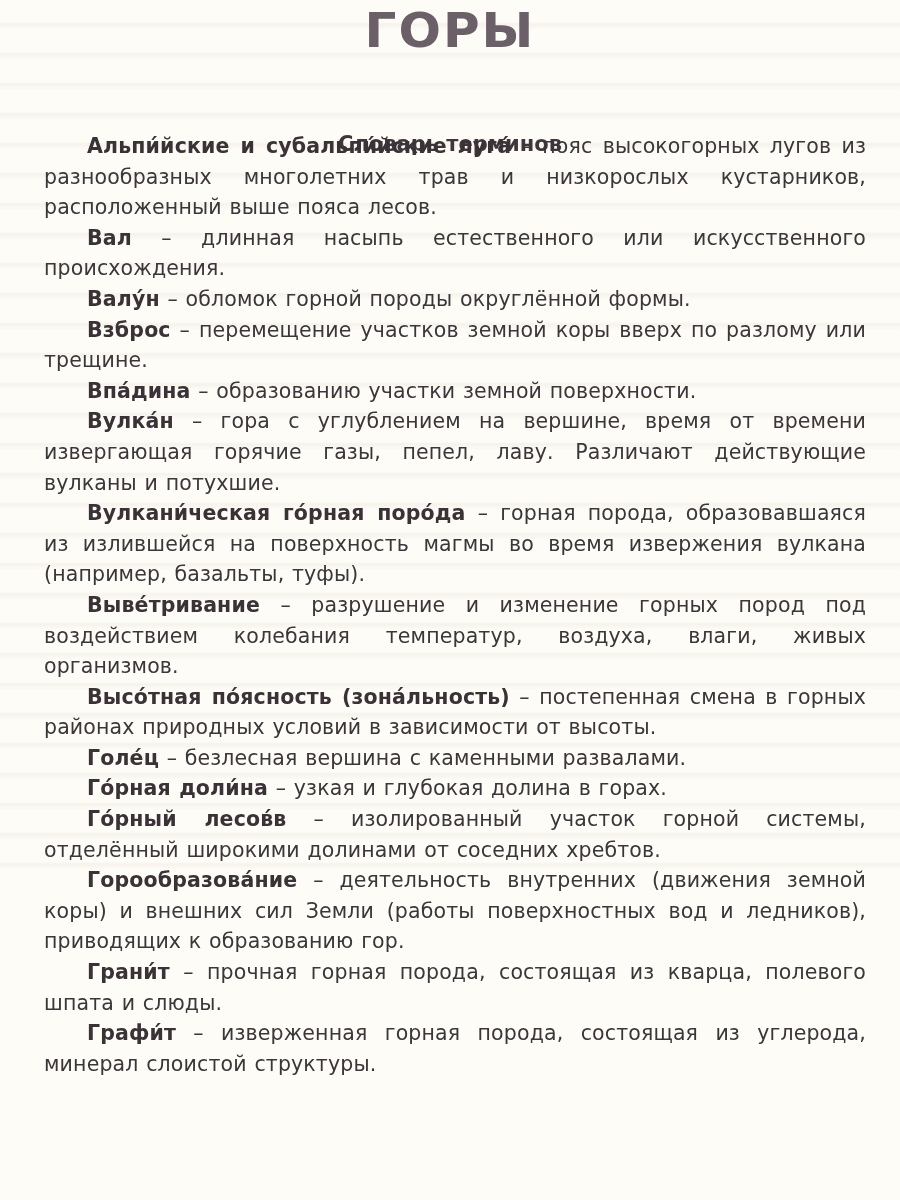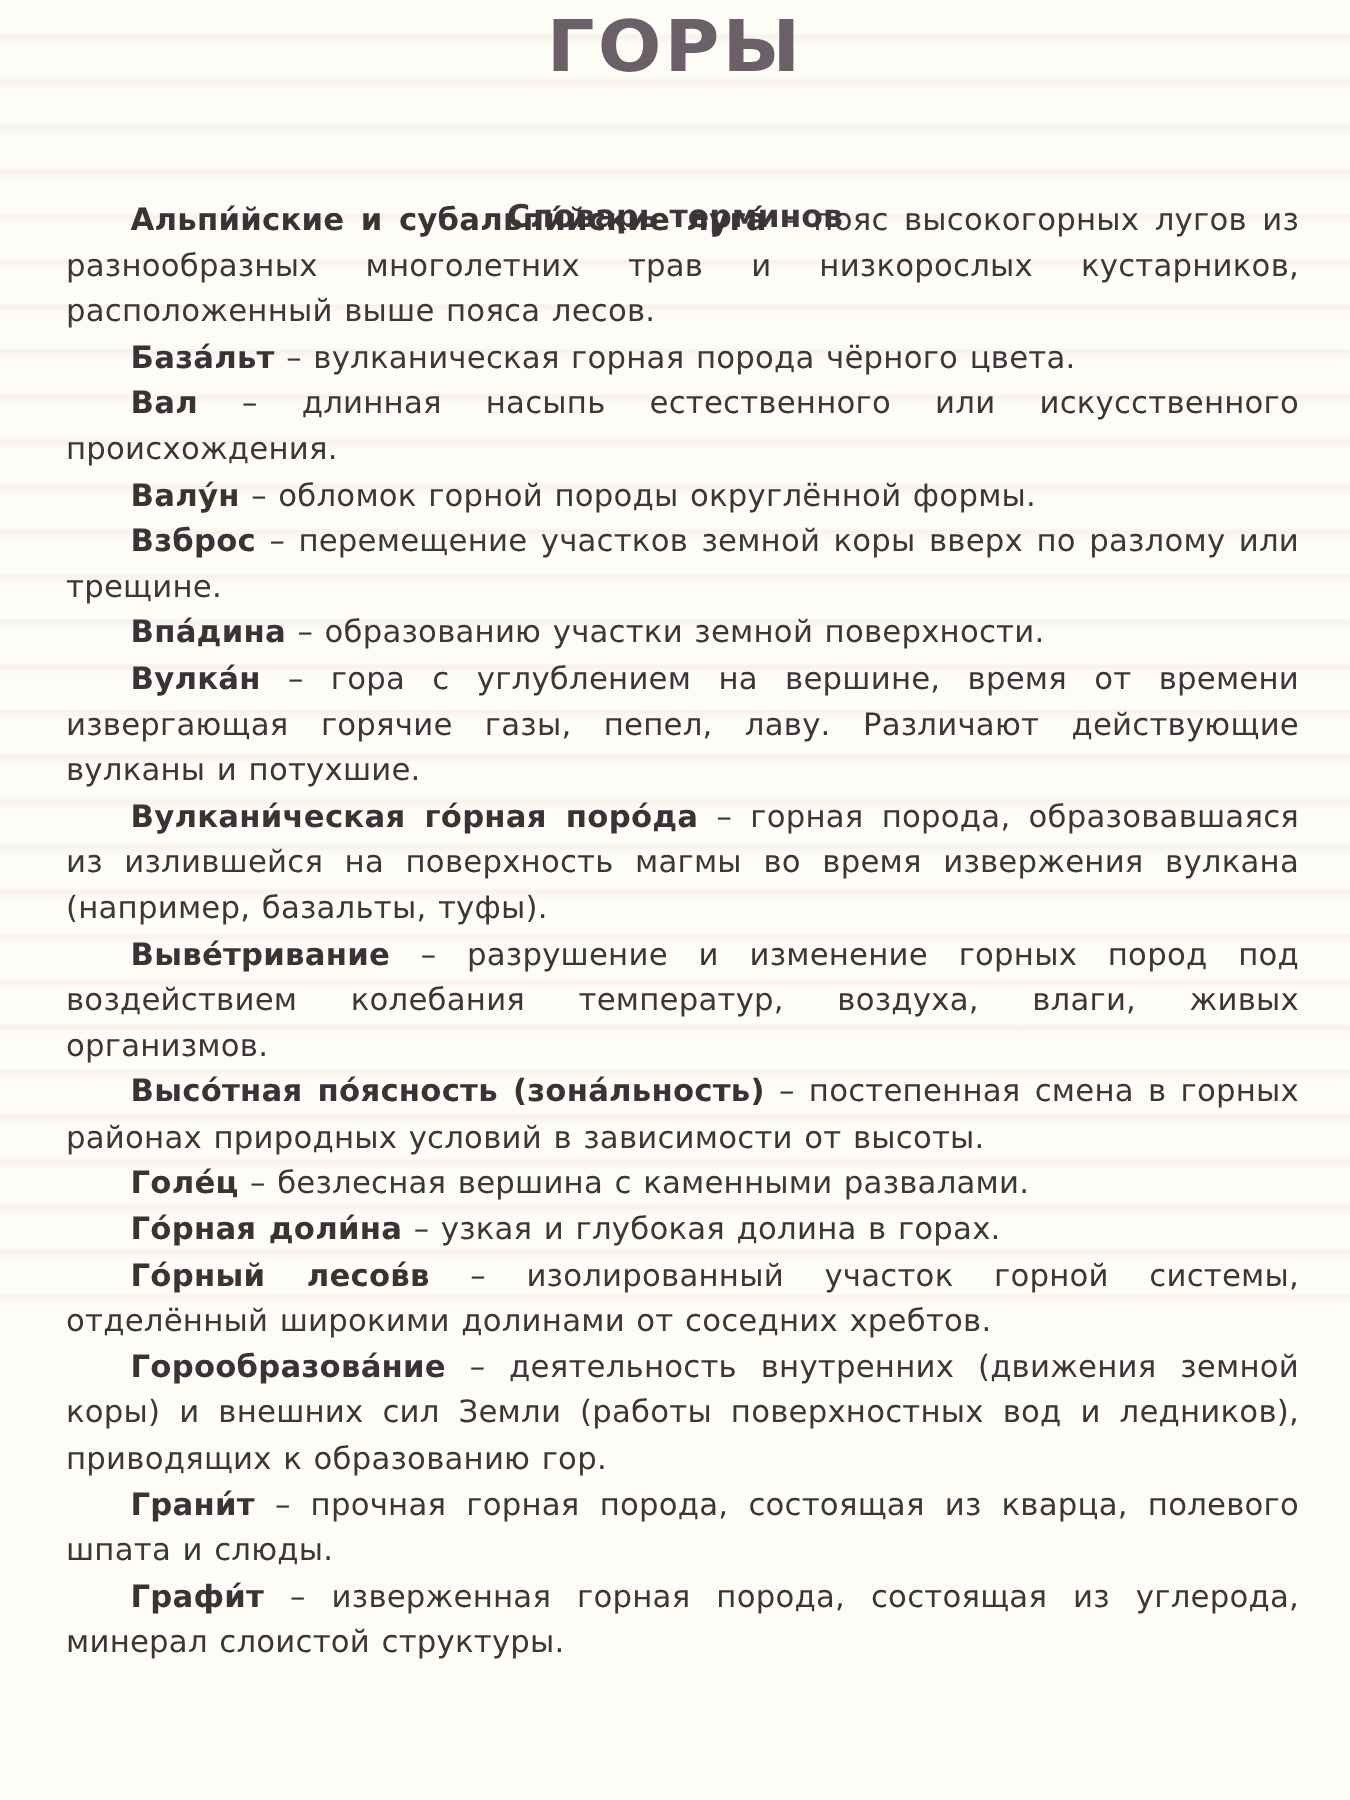--- a/index.html
+++ b/index.html
@@ -80,21 +80,20 @@
 <body>
 
 <div class="page">
   <div class="ghost"></div>
 
   <div class="chapter-title">ГОРЫ</div>
   <div class="section-title">Словарь терминов</div>
 
   <div class="glossary">
     <p class="entry"><span class="term">Альпи́йские и субальпи́йские луга́</span><span> – </span><span>пояс высокогорных лугов из разнообразных многолетних трав и низкорослых кустарников, расположенный выше пояса лесов.</span></p>
-    <p class="entry"><span class="term">База́льт</span><span> – </span><span>вулканическая горная порода чёрного цвета.</span></p>
     <p class="entry"><span class="term">Вал</span><span> – </span><span>длинная насыпь естественного или искусственного происхождения.</span></p>
     <p class="entry"><span class="term">Валу́н</span><span> – </span><span>обломок горной породы округлённой формы.</span></p>
     <p class="entry"><span class="term">Взброс</span><span> – </span><span>перемещение участков земной коры вверх по разлому или трещине.</span></p>
     <p class="entry"><span class="term">Впа́дина</span><span> – </span><span>образованию участки земной поверхности.</span></p>
     <p class="entry"><span class="term">Вулка́н</span><span> – </span><span>гора с углублением на вершине, время от времени извергающая горячие газы, пепел, лаву. Различают действующие вулканы и потухшие.</span></p>
     <p class="entry"><span class="term">Вулкани́ческая го́рная поро́да</span><span> – </span><span>горная порода, образовавшаяся из излившейся на поверхность магмы во время извержения вулкана (например, базальты, туфы).</span></p>
     <p class="entry"><span class="term">Выве́тривание</span><span> – </span><span>разрушение и изменение горных пород под воздействием колебания температур, воздуха, влаги, живых организмов.</span></p>
     <p class="entry"><span class="term">Высо́тная по́ясность (зона́льность)</span><span> – </span><span>постепенная смена в горных районах природных условий в зависимости от высоты.</span></p>
     <p class="entry"><span class="term">Голе́ц</span><span> – </span><span>безлесная вершина с каменными развалами.</span></p>
     <p class="entry"><span class="term">Го́рная доли́на</span><span> – </span><span>узкая и глубокая долина в горах.</span></p>

